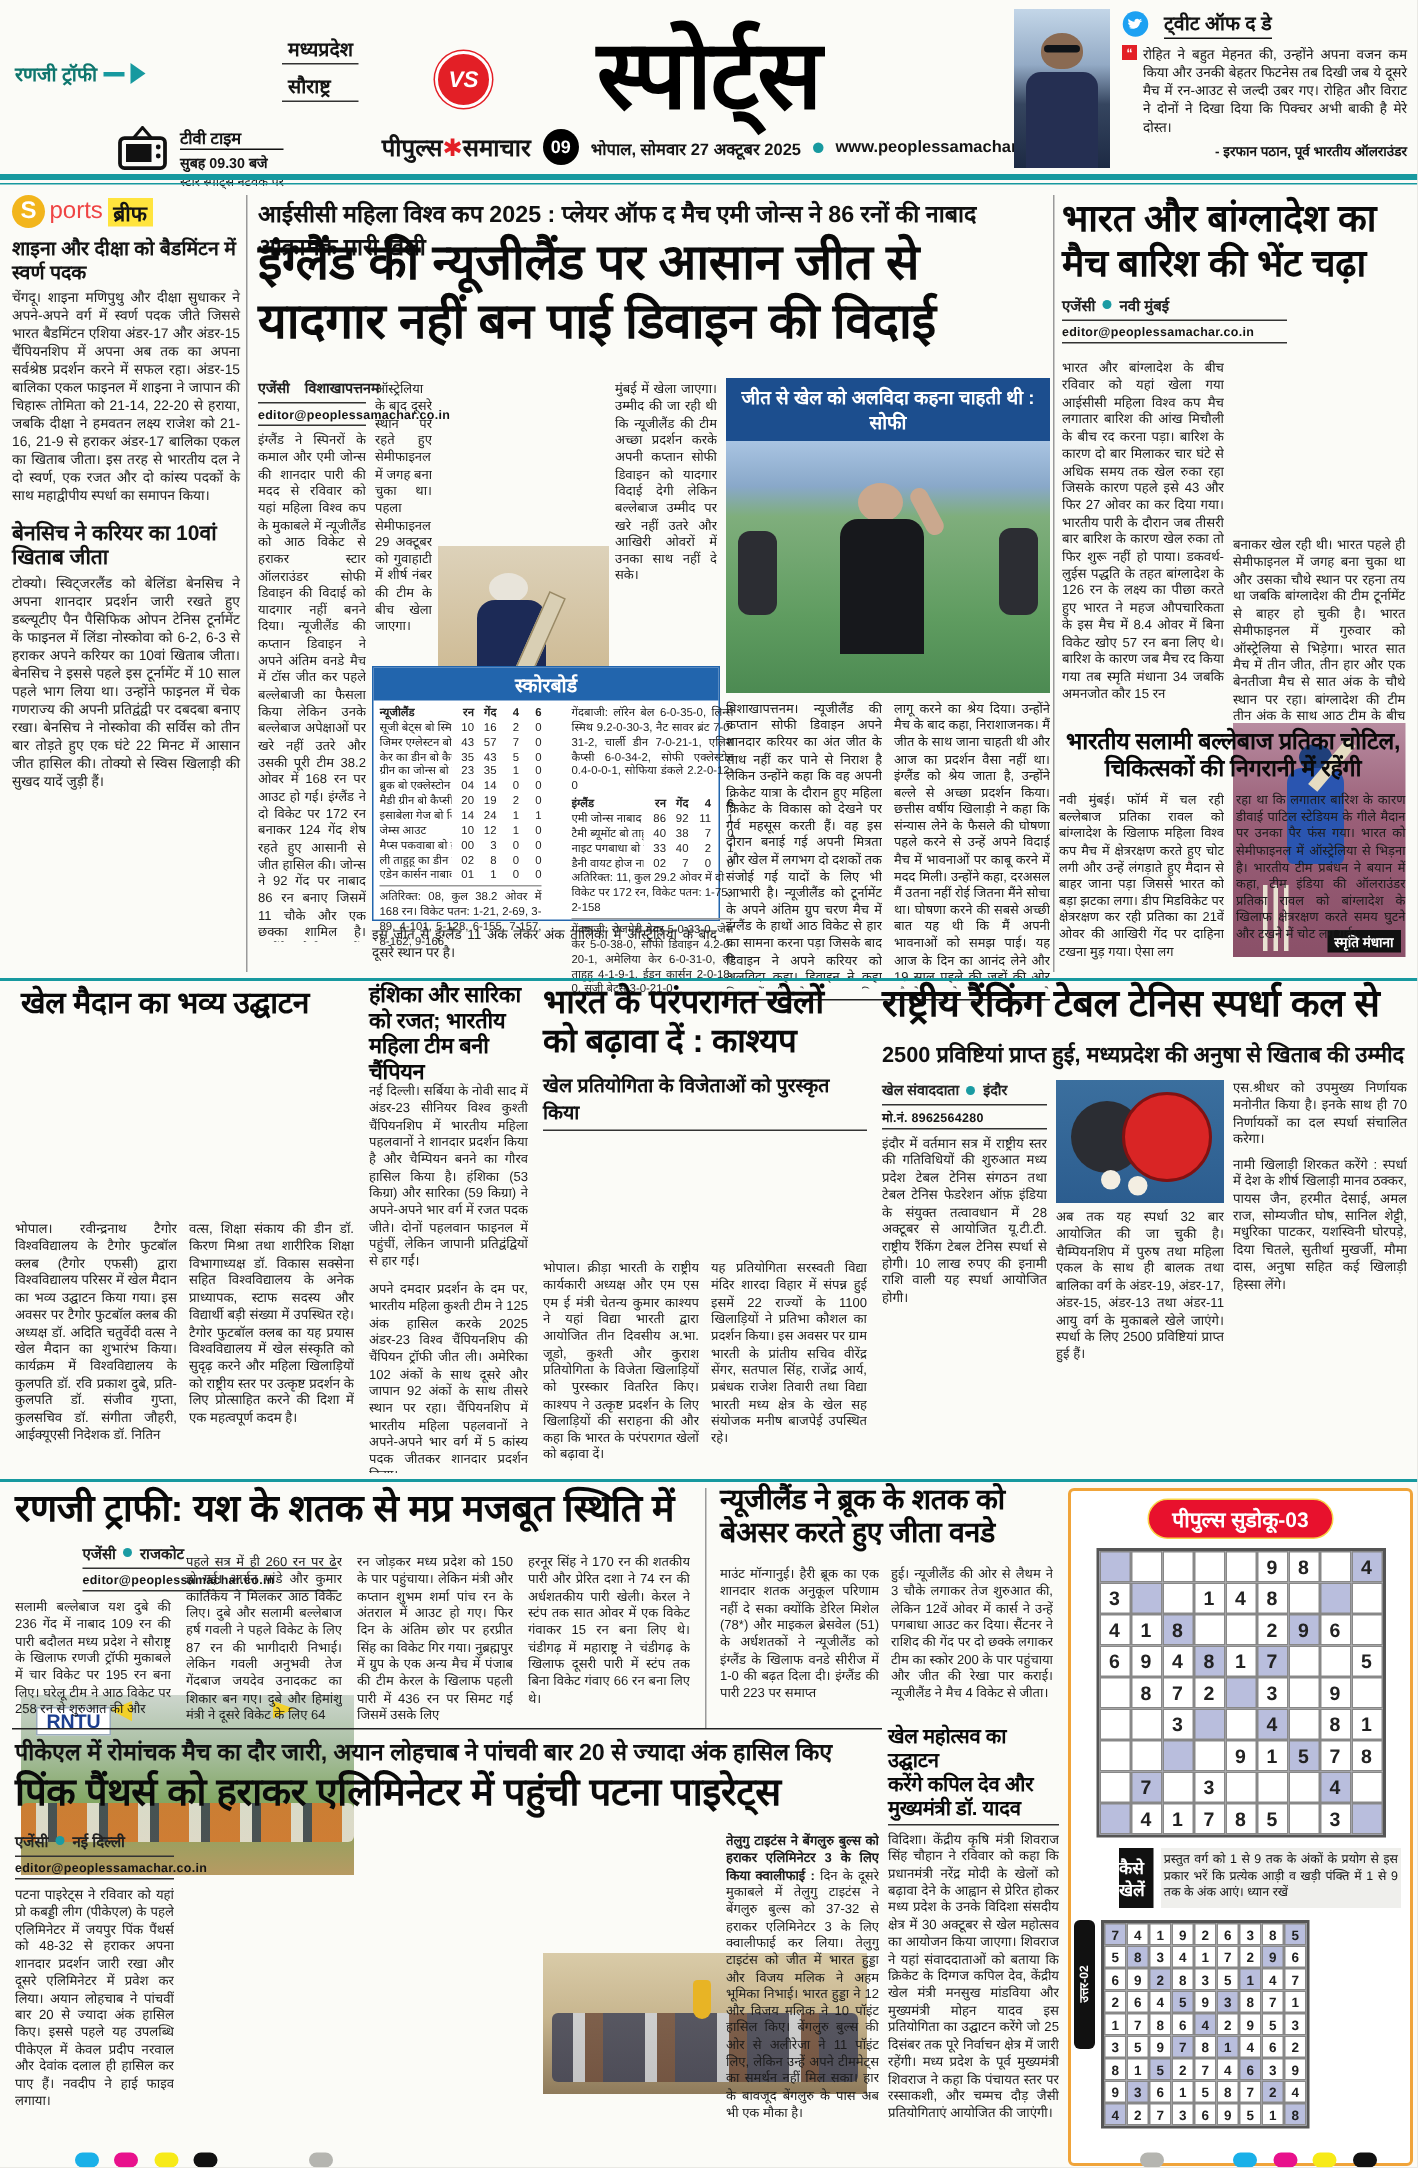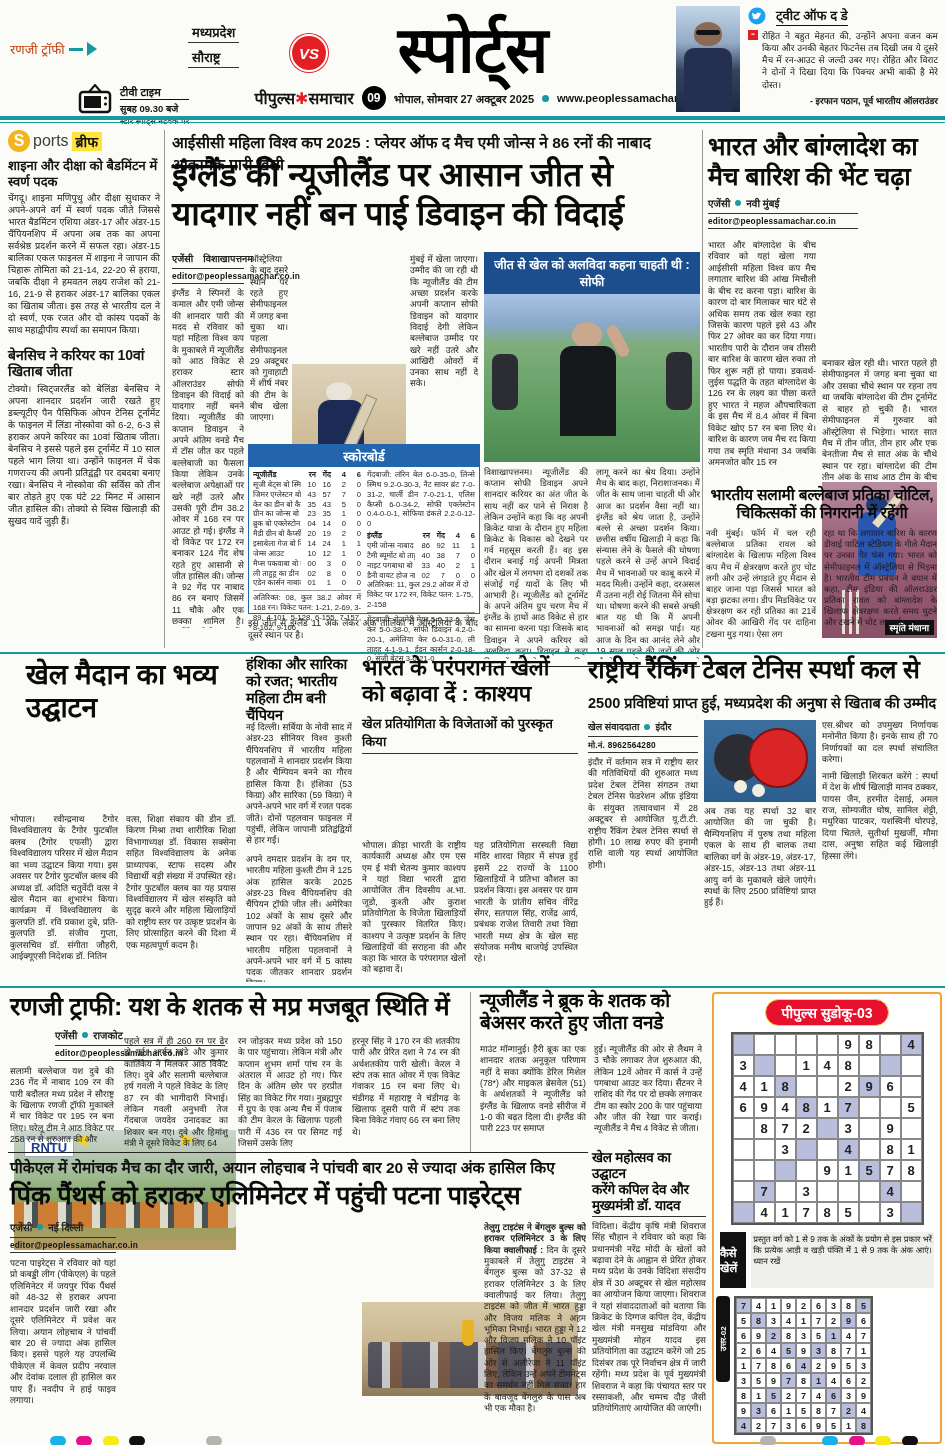--- a/index.html
+++ b/index.html
@@ -56,21 +56,21 @@
   .cmyk{width:16px;height:10px;border-radius:5px;display:inline-block;margin-right:6px;}
   .vline{background:#9a9a9a;width:1px;}
   .hline{background:#222;height:1px;}
 </style>
 </head>
 <body>
 
 <div class="page">
 
   <div class="abs" style="left:10px;top:40px;display:flex;align-items:center;gap:4px;">
-    <span style="color:#c2410c;font-weight:normal;font-size:13px;">रणजी ट्रॉफी</span>
+    <span style="color:#0f766e;font-weight:bold;font-size:13px;">रणजी ट्रॉफी</span>
     <span style="width:14px;height:3px;background:#17999f;display:inline-block;"></span>
     <span style="width:0;height:0;border-left:10px solid #17999f;border-top:7px solid transparent;border-bottom:7px solid transparent;display:inline-block;"></span>
   </div>
   <div class="abs" style="left:188px;top:22px;">
     <div class="team">मध्यप्रदेश</div>
     <div class="team" style="margin-top:4px;">सौराष्ट्र</div>
   </div>
   <div class="abs vs-badge" style="left:290px;top:34px;">VS</div>
 
   <div class="abs" style="left:78px;top:84px;display:flex;gap:8px;align-items:flex-start;">
@@ -120,21 +120,21 @@
     </div>
     <div style="text-align:right;font-weight:bold;font-size:9px;margin-top:3px;">- इरफान पठान, पूर्व भारतीय ऑलराउंडर</div>
   </div>
 
   <div class="abs rule-teal" style="left:0;top:116px;width:945px;height:4px;"></div>
   <div class="abs" style="left:0;top:122px;width:945px;height:1px;background:#17999f;"></div>
 
   <div class="abs" style="left:8px;top:130px;width:152px;">
     <div style="display:flex;align-items:center;gap:3px;">
       <span class="s-circle">S</span>
-      <span style="font-size:16px;color:#404040;">ports</span>
+      <span style="font-size:16px;color:#ef4444;">ports</span>
       <span class="brief-tag">ब्रीफ</span>
     </div>
     <div class="brief-head">शाइना और दीक्षा को बैडमिंटन में स्वर्ण पदक</div>
     <div class="bodytext">चेंगदू। शाइना मणिपुथु और दीक्षा सुधाकर ने अपने-अपने वर्ग में स्वर्ण पदक जीते जिससे भारत बैडमिंटन एशिया अंडर-17 और अंडर-15 चैंपियनशिप में अपना अब तक का अपना सर्वश्रेष्ठ प्रदर्शन करने में सफल रहा। अंडर-15 बालिका एकल फाइनल में शाइना ने जापान की चिहारू तोमिता को 21-14, 22-20 से हराया, जबकि दीक्षा ने हमवतन लक्ष्य राजेश को 21-16, 21-9 से हराकर अंडर-17 बालिका एकल का खिताब जीता। इस तरह से भारतीय दल ने दो स्वर्ण, एक रजत और दो कांस्य पदकों के साथ महाद्वीपीय स्पर्धा का समापन किया।</div>
     <div class="brief-head" style="font-size:14px;margin-top:10px;">बेनसिच ने करियर का 10वां खिताब जीता</div>
     <div class="bodytext">टोक्यो। स्विट्जरलैंड को बेलिंडा बेनसिच ने अपना शानदार प्रदर्शन जारी रखते हुए डब्ल्यूटीए पैन पैसिफिक ओपन टेनिस टूर्नामेंट के फाइनल में लिंडा नोस्कोवा को 6-2, 6-3 से हराकर अपने करियर का 10वां खिताब जीता। बेनसिच ने इससे पहले इस टूर्नामेंट में 10 साल पहले भाग लिया था। उन्होंने फाइनल में चेक गणराज्य की अपनी प्रतिद्वंद्वी पर दबदबा बनाए रखा। बेनसिच ने नोस्कोवा की सर्विस को तीन बार तोड़ते हुए एक घंटे 22 मिनट में आसान जीत हासिल की। तोक्यो से स्विस खिलाड़ी की सुखद यादें जुड़ी हैं।</div>
   </div>
   <div class="abs vline" style="left:164px;top:130px;height:518px;"></div>
 
   <div class="abs kicker" style="left:172px;top:131px;width:528px;font-size:15.5px;">आईसीसी महिला विश्व कप 2025 : प्लेयर ऑफ द मैच एमी जोन्स ने 86 रनों की नाबाद आक्रामक पारी खेली</div>
@@ -158,21 +158,21 @@
     <div style="position:absolute;left:34px;top:18px;width:26px;height:20px;border-radius:50%;background:#e8e4da;"></div>
     <div style="position:absolute;left:26px;top:36px;width:46px;height:80px;border-radius:12px 12px 4px 4px;background:#1c2a56;"></div>
     <div style="position:absolute;left:62px;top:30px;width:10px;height:56px;background:#d9cfb4;transform:rotate(24deg);border:1px solid #9a8a66;"></div>
     <div style="position:absolute;left:30px;top:112px;width:16px;height:60px;background:#24335e;"></div>
     <div style="position:absolute;left:52px;top:112px;width:16px;height:60px;background:#24335e;"></div>
   </div>
   <div class="abs bodytext" style="left:410px;top:254px;width:68px;font-size:8.7px;height:186px;overflow:hidden;">मुंबई में खेला जाएगा। उम्मीद की जा रही थी कि न्यूजीलैंड की टीम अच्छा प्रदर्शन करके अपनी कप्तान सोफी डिवाइन को यादगार विदाई देगी लेकिन बल्लेबाज उम्मीद पर खरे नहीं उतरे और आखिरी ओवरों में उनका साथ नहीं दे सके।</div>
 
   <div class="abs sb-box" style="left:248px;top:444px;width:230px;height:168px;">
     <div class="sb-title">स्कोरबोर्ड</div>
-    <div style="display:flex;gap:6px;padding:3px 4px;">
+    <div style="display:flex;gap:20px;padding:3px 4px;">
       <div class="sb-col" style="width:108px;">
         <div id="sb-nz">
             <div class="sb-row sb-head">
               <span class="sb-nm">न्यूजीलैंड</span>
               <span class="sb-num">रन</span>
               <span class="sb-num">गेंद</span>
               <span class="sb-num">4</span>
               <span class="sb-num">6</span>
             </div>
             <div class="sb-row">
@@ -343,21 +343,21 @@
 
   <div class="abs headline" style="left:706px;top:486px;width:232px;font-size:15.5px;text-align:center;">
     <div>भारतीय सलामी बल्लेबाज प्रतिका चोटिल,</div>
     <div>चिकित्सकों की निगरानी में रहेंगी</div>
   </div>
   <div class="abs bodytext" style="left:706px;top:528px;width:110px;font-size:8.6px;height:120px;overflow:hidden;">नवी मुंबई। फॉर्म में चल रही बल्लेबाज प्रतिका रावल को बांग्लादेश के खिलाफ महिला विश्व कप मैच में क्षेत्ररक्षण करते हुए चोट लगी और उन्हें लंगड़ाते हुए मैदान से बाहर जाना पड़ा जिससे भारत को बड़ा झटका लगा। डीप मिडविकेट पर क्षेत्ररक्षण कर रही प्रतिका का 21वें ओवर की आखिरी गेंद पर दाहिना टखना मुड़ गया। ऐसा लग</div>
   <div class="abs bodytext" style="left:824px;top:528px;width:113px;font-size:8.6px;height:120px;overflow:hidden;">रहा था कि लगातार बारिश के कारण डीवाई पाटिल स्टेडियम के गीले मैदान पर उनका पैर फंस गया। भारत को सेमीफाइनल में ऑस्ट्रेलिया से भिड़ना है। भारतीय टीम प्रबंधन ने बयान में कहा, टीम इंडिया की ऑलराउंडर प्रतिका रावल को बांग्लादेश के खिलाफ क्षेत्ररक्षण करते समय घुटने और टखने में चोट लग गई।</div>
 
   <div class="abs rule-teal" style="left:0;top:652px;width:945px;height:2px;"></div>
 
-  <div class="abs headline" style="left:26px;top:658px;width:228px;font-size:28px;">खेल मैदान का भव्य उद्घाटन</div>
+  <div class="abs headline" style="left:14px;top:658px;width:228px;font-size:20px;">खेल मैदान का भव्य उद्घाटन</div>
   <div class="abs photo" style="left:14px;top:688px;width:222px;height:120px;background:linear-gradient(180deg,#cdd6cd 0%,#a9bfa2 30%,#7fa55e 62%,#b79a62 100%);">
     <div style="position:absolute;left:10px;top:8px;background:#fff;color:#1d3f8f;font-weight:bold;font-size:13px;padding:1px 6px;border:1px solid #9ab;">RNTU</div>
     <div style="position:absolute;left:168px;top:4px;width:14px;height:26px;background:#f2d028;clip-path:polygon(0 0,100% 20%,0 45%);"></div>
     <div style="position:absolute;left:60px;top:4px;width:14px;height:30px;background:#f2d028;clip-path:polygon(100% 0,0 20%,100% 45%);"></div>
     <div style="position:absolute;left:0;bottom:22px;width:222px;height:26px;background:repeating-linear-gradient(90deg,#d8772c 0 10px,#e9e4da 10px 18px,#3c4450 18px 24px,#d8772c 24px 34px);opacity:.85;border-radius:4px;"></div>
   </div>
   <div class="abs bodytext" style="left:10px;top:814px;width:108px;font-size:8.8px;height:168px;overflow:hidden;">भोपाल। रवीन्द्रनाथ टैगोर विश्वविद्यालय के टैगोर फुटबॉल क्लब (टैगोर एफसी) द्वारा विश्वविद्यालय परिसर में खेल मैदान का भव्य उद्घाटन किया गया। इस अवसर पर टैगोर फुटबॉल क्लब की अध्यक्ष डॉ. अदिति चतुर्वेदी वत्स ने खेल मैदान का शुभारंभ किया। कार्यक्रम में विश्वविद्यालय के कुलपति डॉ. रवि प्रकाश दुबे, प्रति-कुलपति डॉ. संजीव गुप्ता, कुलसचिव डॉ. संगीता जौहरी, आईक्यूएसी निदेशक डॉ. नितिन</div>
   <div class="abs bodytext" style="left:126px;top:814px;width:110px;font-size:8.8px;height:168px;overflow:hidden;">वत्स, शिक्षा संकाय की डीन डॉ. किरण मिश्रा तथा शारीरिक शिक्षा विभागाध्यक्ष डॉ. विकास सक्सेना सहित विश्वविद्यालय के अनेक प्राध्यापक, स्टाफ सदस्य और विद्यार्थी बड़ी संख्या में उपस्थित रहे। टैगोर फुटबॉल क्लब का यह प्रयास विश्वविद्यालय में खेल संस्कृति को सुदृढ़ करने और महिला खिलाड़ियों को राष्ट्रीय स्तर पर उत्कृष्ट प्रदर्शन के लिए प्रोत्साहित करने की दिशा में एक महत्वपूर्ण कदम है।</div>
 
   <div class="abs headline" style="left:246px;top:656px;width:106px;font-size:14.5px;">हंशिका और सारिका को रजत; भारतीय महिला टीम बनी चैंपियन</div>
@@ -536,21 +536,21 @@
           <div class="su-cell" style="font-size: 13px;">1</div>
           <div class="su-cell" style="font-size: 13px;">7</div>
           <div class="su-cell" style="font-size: 13px;">8</div>
           <div class="su-cell" style="font-size: 13px;">5</div>
           <div class="su-cell" style="font-size: 13px;"></div>
           <div class="su-cell" style="font-size: 13px;">3</div>
           <div class="su-cell su-shade" style="font-size: 13px;"></div>
         </div>
     </div>
     <div style="display:flex;gap:5px;margin:7px 6px 0 6px;">
-      <div class="howto-tag" style="width:56px;height:56px;">कैसे खेलें</div>
+      <div class="howto-tag" style="width:56px;height:40px;margin-left:26px;">कैसे खेलें</div>
       <div style="font-size:8.3px;line-height:1.3;text-align:justify;background:#efefec;padding:2px;">प्रस्तुत वर्ग को 1 से 9 तक के अंकों के प्रयोग से इस प्रकार भरें कि प्रत्येक आड़ी व खड़ी पंक्ति में 1 से 9 तक के अंक आएं। ध्यान रखें</div>
     </div>
     <div style="display:flex;gap:4px;margin:8px 4px 0 2px;align-items:flex-start;">
       <div class="ans-tab" style="width:14px;height:86px;">उत्तर-02</div>
       <div id="sudoku-solution" class="su-grid" style="grid-template-columns: repeat(9, 15px); grid-auto-rows: 15px;">
           <div class="su-cell su-shade" style="font-size: 9px;">7</div>
           <div class="su-cell" style="font-size: 9px;">4</div>
           <div class="su-cell" style="font-size: 9px;">1</div>
           <div class="su-cell" style="font-size: 9px;">9</div>
           <div class="su-cell" style="font-size: 9px;">2</div>

